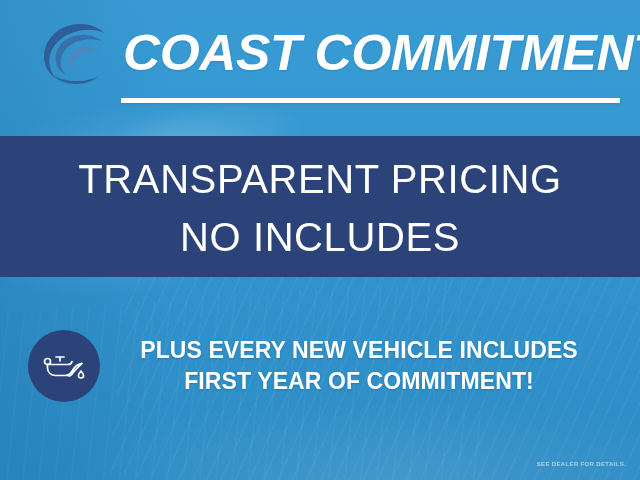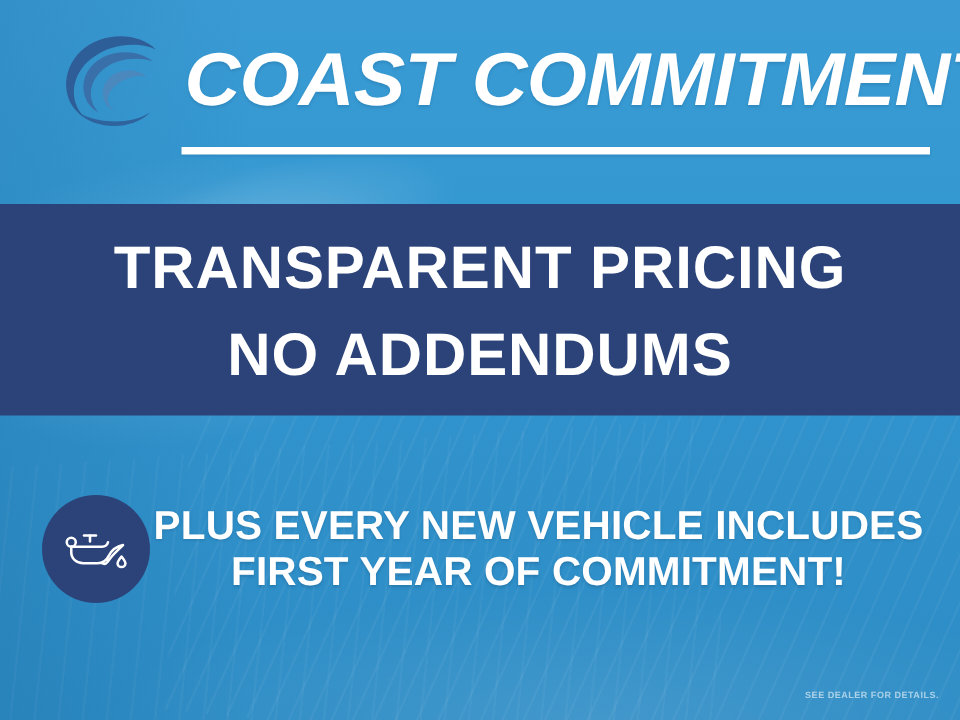--- a/index.html
+++ b/index.html
@@ -137,21 +137,21 @@
     background: #2b4379;
     display: flex;
     flex-direction: column;
     align-items: center;
     justify-content: center;
   }
   .navy-line {
     color: #ffffff;
     font-size: 40px;
     line-height: 58px;
-    font-weight: bold;
+    font-weight: normal;
     letter-spacing: 0.6px;
     white-space: nowrap;
     text-align: center;
   }
   .navy-line.l1 { margin-top: 2px; }
   .navy-line.l2 { margin-top: 0px; }
 
   
   .promo {
     position: absolute;
@@ -180,21 +180,21 @@
     top: 0;
     width: 510px;
     height: 80px;
     display: flex;
     flex-direction: column;
     align-items: center;
     justify-content: center;
   }
   .promo-line {
     color: #ffffff;
-    font-size: 27px;
+    font-size: 23px;
     line-height: 31px;
     font-weight: bold;
     letter-spacing: 0.1px;
     white-space: nowrap;
     text-align: center;
     text-shadow: 0 1px 2px rgba(10,60,100,0.25);
   }
 
   
   .disclaimer {
@@ -232,21 +232,21 @@
       </svg>
     </div>
 
     <div class="brand-title">COAST COMMITMENT</div>
 
     <div class="brand-rule"></div>
   </div>
 
   <div class="navy-banner">
     <div class="navy-line l1">TRANSPARENT PRICING</div>
-    <div class="navy-line l2">NO ADDENDUMS</div>
+    <div class="navy-line l2">NO INCLUDES</div>
   </div>
 
   <div class="promo">
 
     <div class="promo-badge">
       <svg width="46" height="32" viewBox="0 0 46 32" xmlns="http://www.w3.org/2000/svg" fill="none" stroke="#ffffff" stroke-width="1.7" stroke-linecap="round" stroke-linejoin="round">
 
         <path d="M15 7 L23 7"></path>
         <path d="M19 7 L19 11"></path>
 

